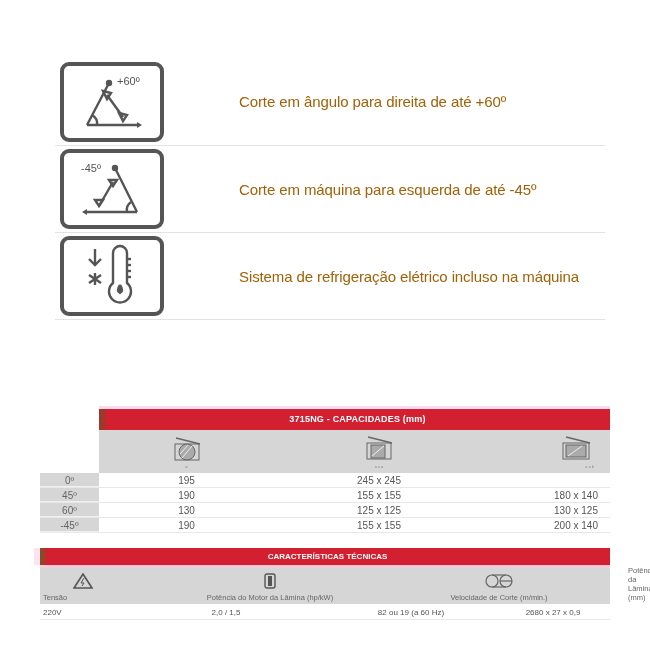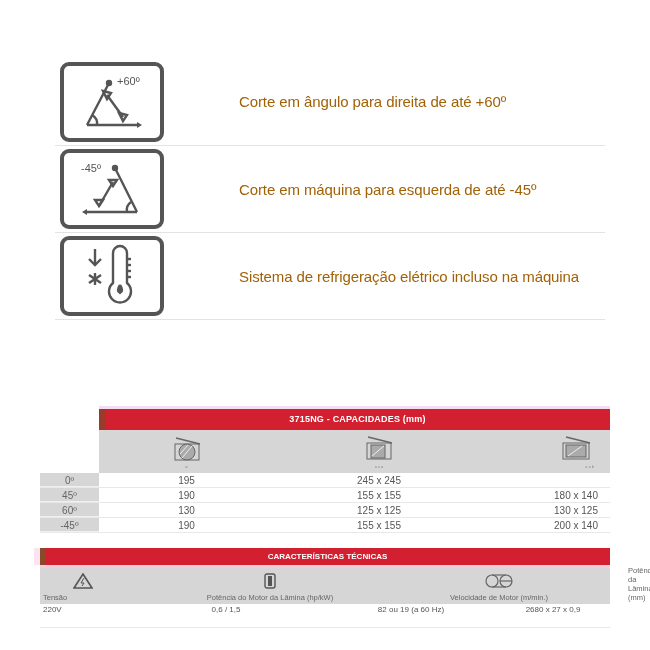--- a/index.html
+++ b/index.html
@@ -54,21 +54,21 @@
     color: #fff; font-weight: bold; font-size: 8px; text-align: center; line-height: 17px;
   }
   .tech-head { display: flex; height: 36px; background: #d6d6d6; margin-top: 3px; gap: 44px; }
   .tech-head .col { display: flex; flex-direction: column; align-items: center; justify-content: flex-end; padding-bottom: 2px; font-size: 7.5px; color: #666; }
   .tech-head .col svg { margin-bottom: 4px; }
   .tech-head .t1 { flex: 0 0 86px; align-items: flex-start; padding-left: 3px; }
   .tech-head .t1 svg { margin-left: 30px; }
   .tech-head .t2 { flex: 0 0 200px; }
   .tech-head .t3 { flex: 0 0 170px; }
   .tech-head .t4 { flex: 1; }
-  .tech-row { display: flex; height: 24px; border-bottom: 1px solid #e8e8e8; font-size: 8px; line-height: 12px; color: #555; }
+  .tech-row { display: flex; height: 16px; border-bottom: 1px solid #e8e8e8; font-size: 8px; line-height: 12px; color: #555; align-items: flex-end; }
   .tech-row .t1 { flex: 0 0 86px; padding-left: 3px; }
   .tech-row .t2 { flex: 0 0 200px; text-align: center; }
   .tech-row .t3 { flex: 0 0 170px; text-align: center; }
   .tech-row .t4 { flex: 1; text-align: center; }
 </style>
 </head>
 <body>
 
 <div class="features">
 
@@ -202,32 +202,32 @@
       <span>Potência do Motor da Lâmina (hp/kW)</span>
     </div>
     <div class="col t3">
       <svg width="32" height="16" viewBox="0 0 32 16" fill="none" stroke="#666" stroke-width="1.2">
         <circle cx="9" cy="8" r="6"></circle>
         <circle cx="23" cy="8" r="6"></circle>
         <line x1="9" y1="2" x2="23" y2="2"></line>
         <line x1="9" y1="14" x2="23" y2="14"></line>
         <line x1="17" y1="8" x2="29" y2="8"></line>
       </svg>
-      <span>Velocidade de Motor (m/min.)</span>
+      <span>Velocidade de Corte (m/min.)</span>
     </div>
     <div class="col t4">
       <svg width="32" height="16" viewBox="0 0 32 16" fill="none" stroke="#666" stroke-width="1.2">
         <circle cx="9" cy="8" r="6"></circle>
         <circle cx="23" cy="8" r="6"></circle>
         <line x1="9" y1="2" x2="23" y2="2"></line>
         <line x1="9" y1="14" x2="23" y2="14"></line>
         <line x1="17" y1="8" x2="29" y2="8"></line>
       </svg>
       <span>Potência da Lâmina (mm)</span>
     </div>
   </div>
   <div class="tech-row">
     <div class="t1">220V</div>
-    <div class="t2">0,6 / 1,5</div>
+    <div class="t2">2,0 / 1,5</div>
     <div class="t3">82 ou 19 (a 60 Hz)</div>
     <div class="t4">2680 x 27 x 0,9</div>
   </div>
 </div>
 
 </body></html>

